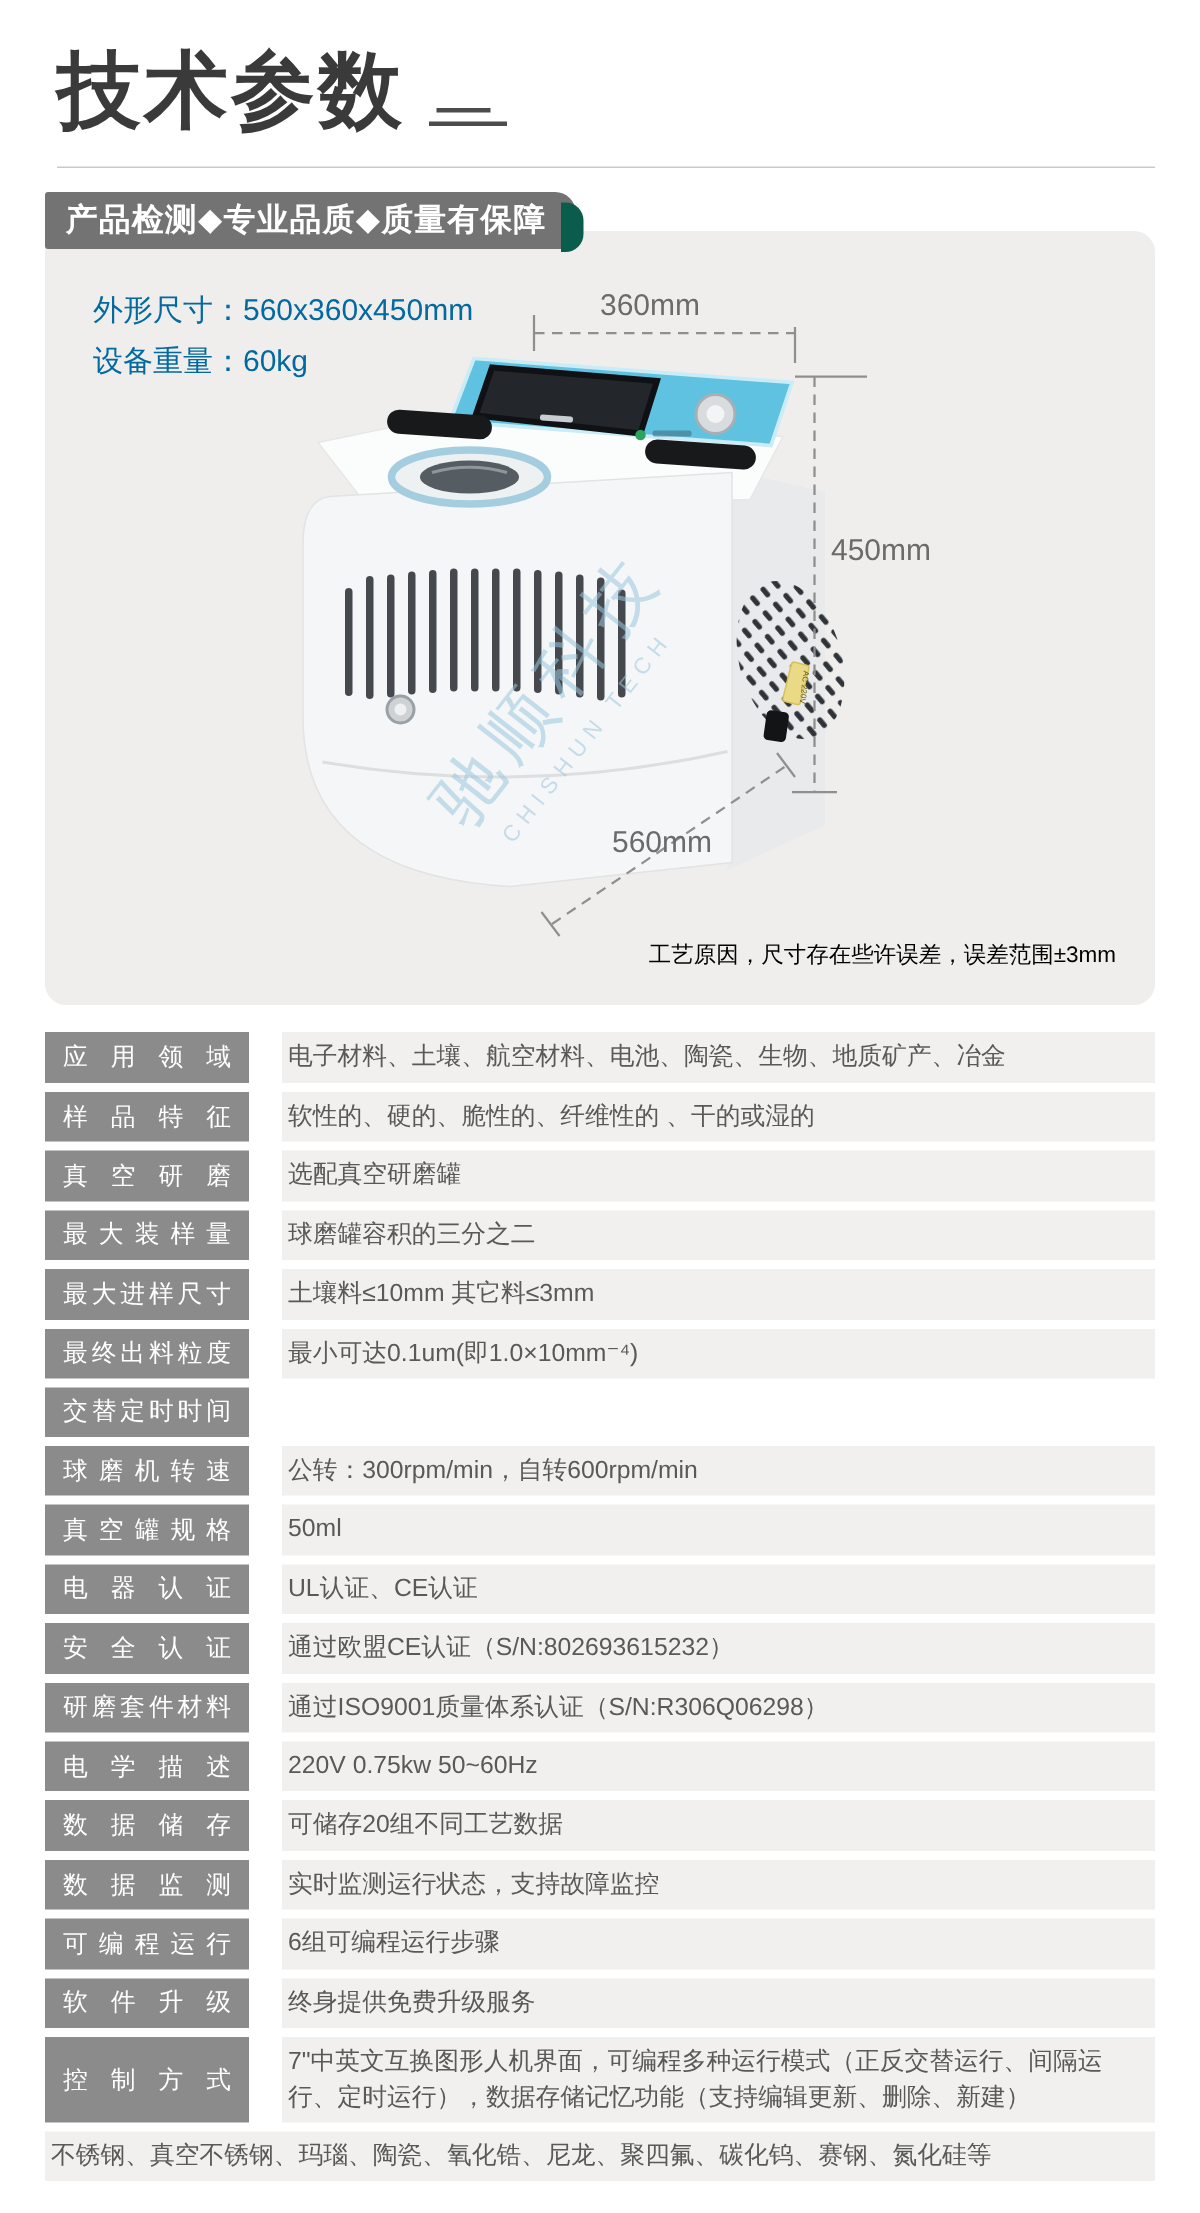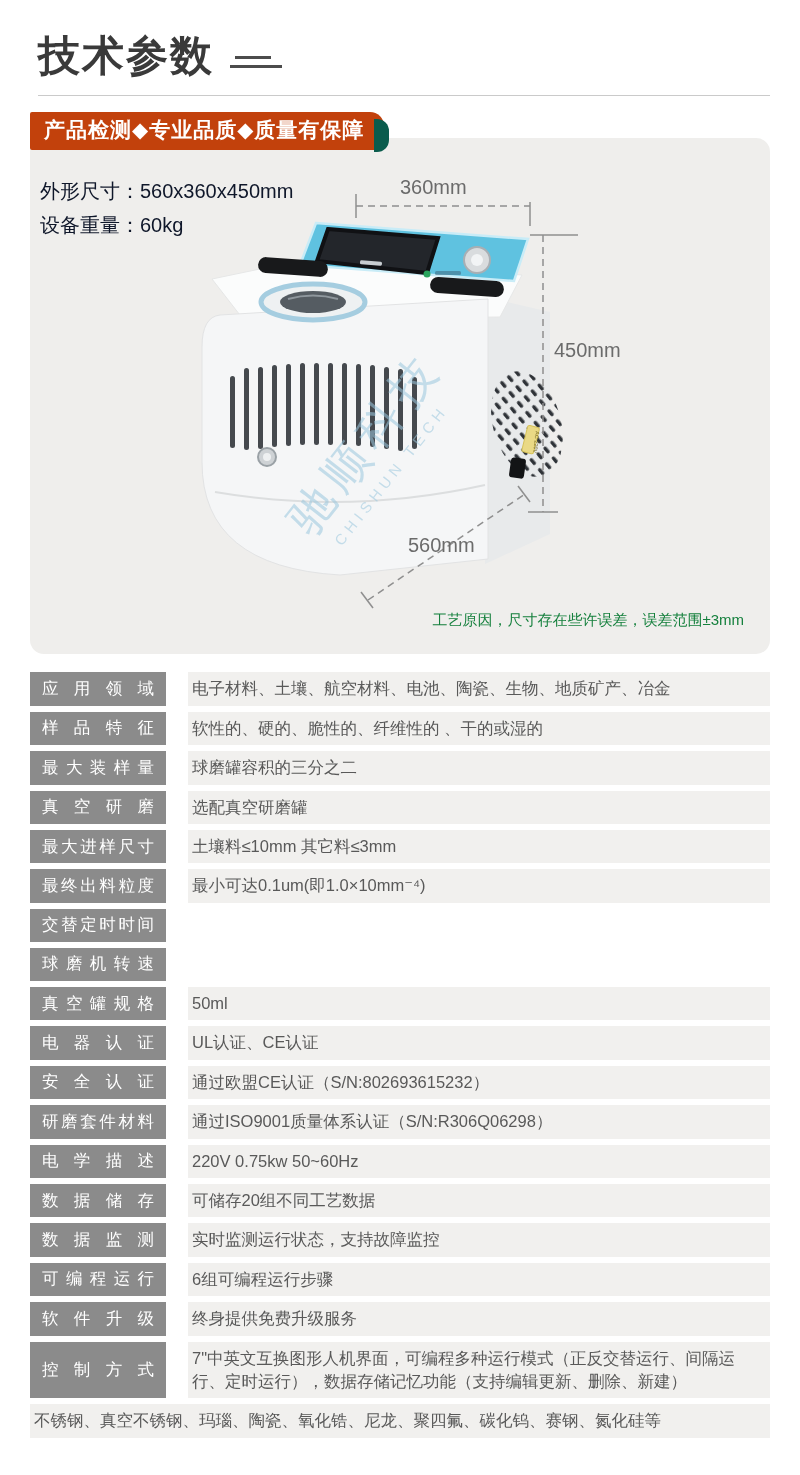--- a/index.html
+++ b/index.html
@@ -6,48 +6,48 @@
   .page {
     position:relative; width:800px; height:1475px; margin:0 auto;
     background:#ffffff; overflow:hidden;
     font-family:"Liberation Sans","DejaVu Sans",sans-serif;
   }
   .content { padding:0 30px; }
 
   
   .title-row { padding-top:32px; margin-left:8px; display:flex; align-items:flex-end; gap:16px; }
   .page-title {
-    font-family:Liberation Serif, serif;
-    font-size:42px; font-weight:700; color:#3a3a3a; letter-spacing:2px; line-height:1.15;
+    font-family:Liberation Mono, monospace;
+    font-size:56px; font-weight:700; color:#3a3a3a; letter-spacing:2px; line-height:1.15;
   }
   .title-icon { margin-bottom:12px; }
   .title-icon .l1 { width:36px; height:3px; background:#4c4c4c; margin-left:5px; }
   .title-icon .l2 { width:52px; height:3px; background:#4c4c4c; margin-top:6px; }
   .rule { border:none; border-top:1px solid #cacaca; margin:15px 0 15px 8px; }
 
   
   .badge {
     display:inline-block; position:relative; z-index:2; margin-top:1px;
-    background:#c2410c; color:#ffffff; font-weight:700; font-size:21px;
+    background:#737373; color:#ffffff; font-weight:700; font-size:21px;
     padding:4px 20px 6px 14px; border-radius:2px 14px 10px 2px; letter-spacing:1px;
   }
   .badge::after {
     content:''; position:absolute; top:7px; right:-5px; bottom:-2px; width:15px;
     background:#0a5c4d; border-radius:0 12px 12px 0; z-index:-1;
   }
 
   
   .panel {
     position:relative; margin-top:-12px; height:516px;
     background:#efeeec; border-radius:14px; z-index:1;
   }
   .machine-svg { position:absolute; inset:0; width:100%; height:100%; display:block; }
-  .dims-block { position:absolute; left:10px; top:36px; font-size:20px; color:#0f172a; line-height:1.7; z-index:3; }
+  .dims-block { position:absolute; left:32px; top:36px; font-size:20px; color:#0369a1; line-height:1.7; z-index:3; }
   .note {
-    position:absolute; right:26px; bottom:24px; font-size:15px; color:#15803d; z-index:3;
+    position:absolute; right:26px; bottom:24px; font-size:15px; color:#000000; z-index:3;
   }
 
   
   .spec-table { margin-top:18px; display:flex; flex-direction:column; gap:6px; }
   .spec-row { display:flex; gap:22px; }
   .spec-label {
     flex:0 0 136px; box-sizing:border-box; min-height:33px;
     background:#8b8b8b; color:#ffffff; padding:5px 12px;
     font-size:16.5px; display:flex; align-items:center;
   }
@@ -196,38 +196,38 @@
           <div class="spec-label">
             <span>样品特征</span>
           </div>
           <div class="spec-value">
             <span>软性的、硬的、脆性的、纤维性的 、干的或湿的</span>
           </div>
         </div>
 
         <div class="spec-row">
           <div class="spec-label">
+            <span>真空研磨</span>
+          </div>
+          <div class="spec-value">
+            <span>选配真空研磨罐</span>
+          </div>
+        </div>
+
+        <div class="spec-row">
+          <div class="spec-label">
             <span>最大装样量</span>
           </div>
           <div class="spec-value">
             <span>球磨罐容积的三分之二</span>
           </div>
         </div>
 
         <div class="spec-row">
           <div class="spec-label">
-            <span>真空研磨</span>
-          </div>
-          <div class="spec-value">
-            <span>选配真空研磨罐</span>
-          </div>
-        </div>
-
-        <div class="spec-row">
-          <div class="spec-label">
             <span>最大进样尺寸</span>
           </div>
           <div class="spec-value">
             <span>土壤料≤10mm 其它料≤3mm</span>
           </div>
         </div>
 
         <div class="spec-row">
           <div class="spec-label">
             <span>最终出料粒度</span>
@@ -239,20 +239,23 @@
 
         <div class="spec-row">
           <div class="spec-label">
             <span>交替定时时间</span>
           </div>
         </div>
 
         <div class="spec-row">
           <div class="spec-label">
             <span>球磨机转速</span>
+          </div>
+          <div class="spec-value">
+            <span>公转：300rpm/min，自转600rpm/min</span>
           </div>
         </div>
 
 
         <div class="spec-row">
           <div class="spec-label">
             <span>真空罐规格</span>
           </div>
           <div class="spec-value">
             <span>50ml</span>

